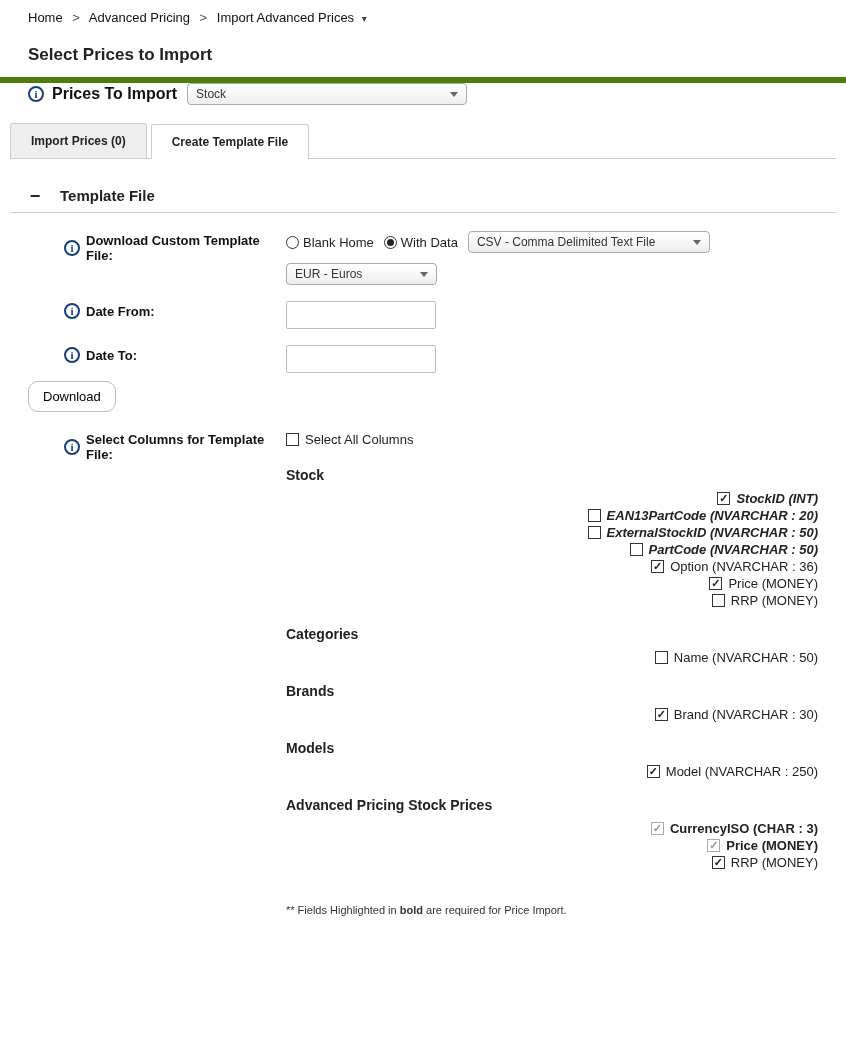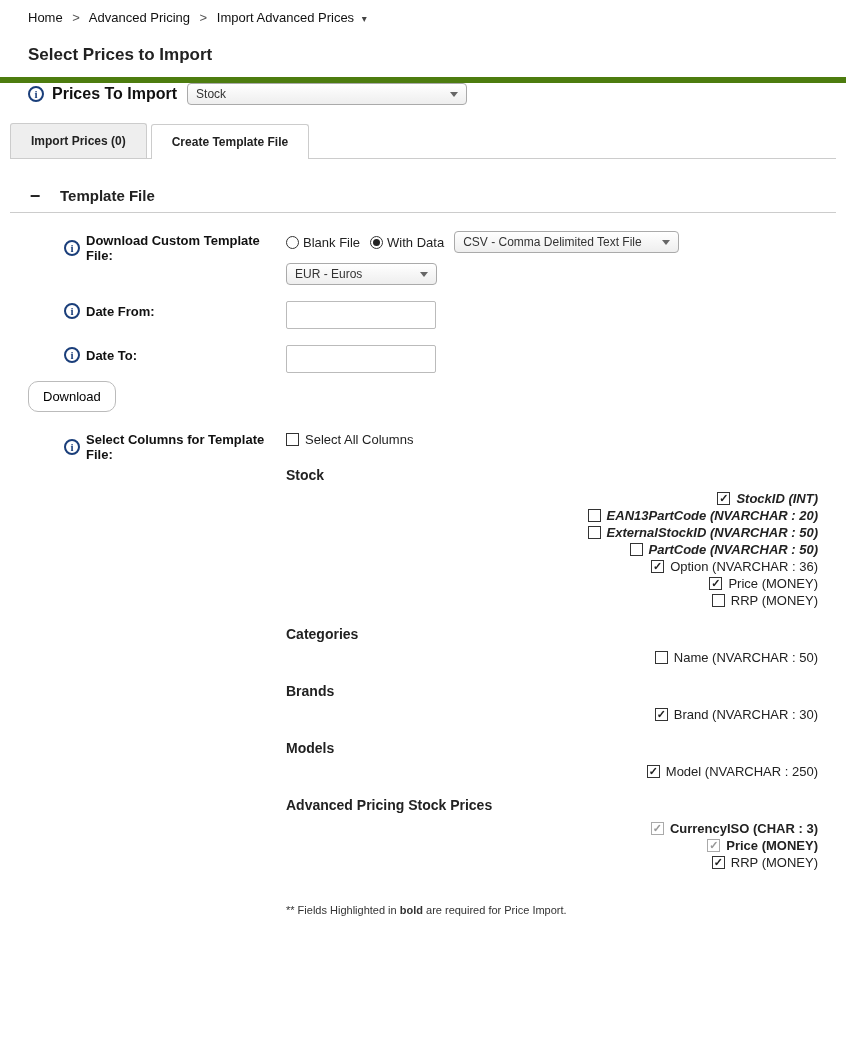--- a/index.html
+++ b/index.html
@@ -197,27 +197,27 @@
 
 <div class="form-grid">
 
   <div class="form-label">
     <span class="info-icon"></span>
     <span>Download Custom Template File:</span>
   </div>
   <div class="radio-row">
     <label class="radio-opt">
       <span class="radio-dot"></span>
-      <span>Blank File</span>
+      <span>Blank Home</span>
     </label>
     <label class="radio-opt">
       <span class="radio-dot checked"></span>
       <span>With Data</span>
     </label>
-    <div class="select" style="width:225px">
+    <div class="select" style="width:242px">
       <span>CSV - Comma Delimited Text File</span>
       <span class="caret"></span>
     </div>
     <div class="select" style="width:151px">
       <span>EUR - Euros</span>
       <span class="caret"></span>
     </div>
   </div>
 
   <div class="form-label">

